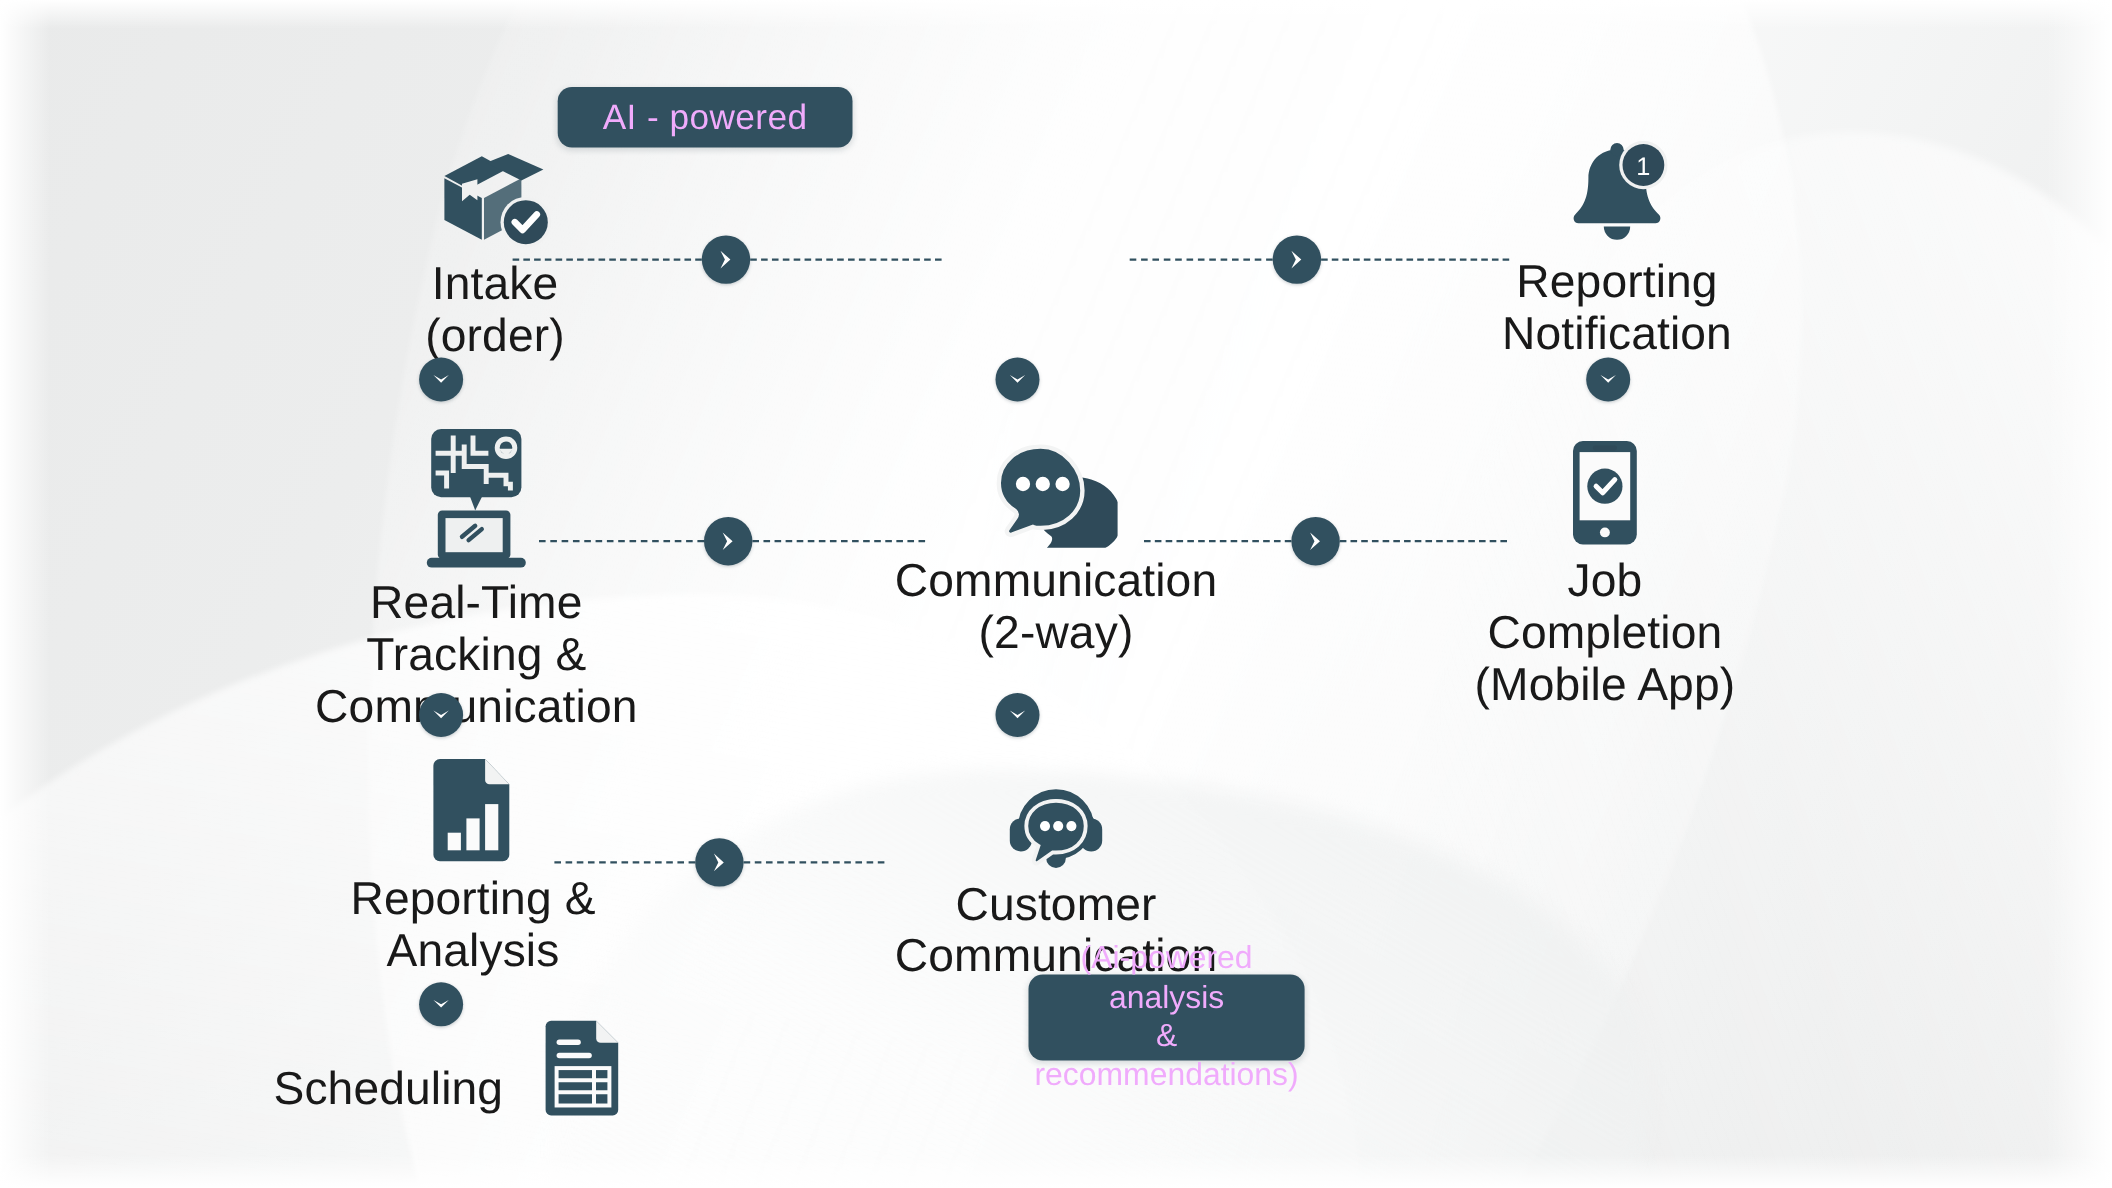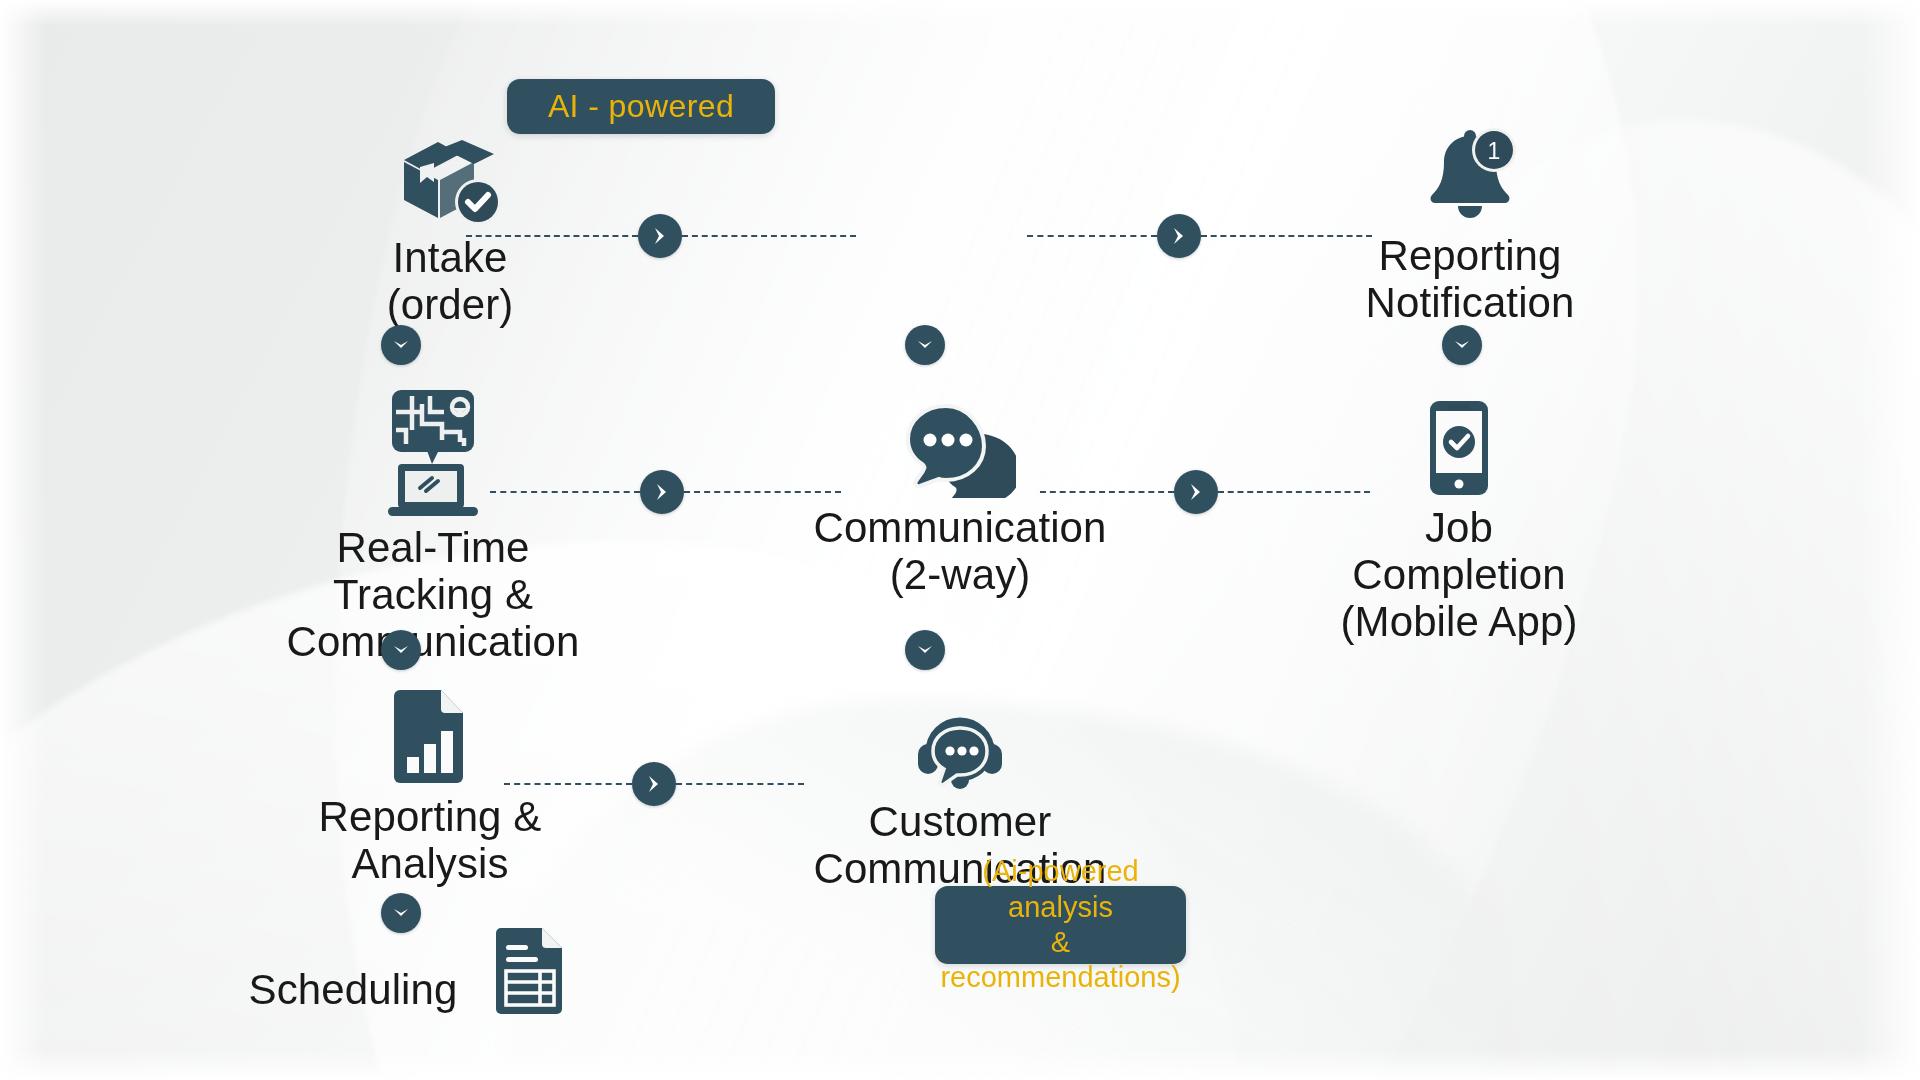--- a/index.html
+++ b/index.html
@@ -101,21 +101,21 @@
     line-height: 1.12;
     letter-spacing: 0.1px;
     white-space: pre-line;
     font-family: "Liberation Sans", sans-serif;
   }
 
   
   .badge {
     position: absolute;
     background: #31505f;
-    color: #eab308;
+    color: #f0abfc;
     border-radius: 13px;
     display: flex;
     align-items: center;
     justify-content: center;
     text-align: center;
     box-shadow: 0 2px 6px rgba(40,60,72,0.18);
   }
   .badge-top {
     left: 507px; top: 79px;
     width: 268px; height: 55px;

